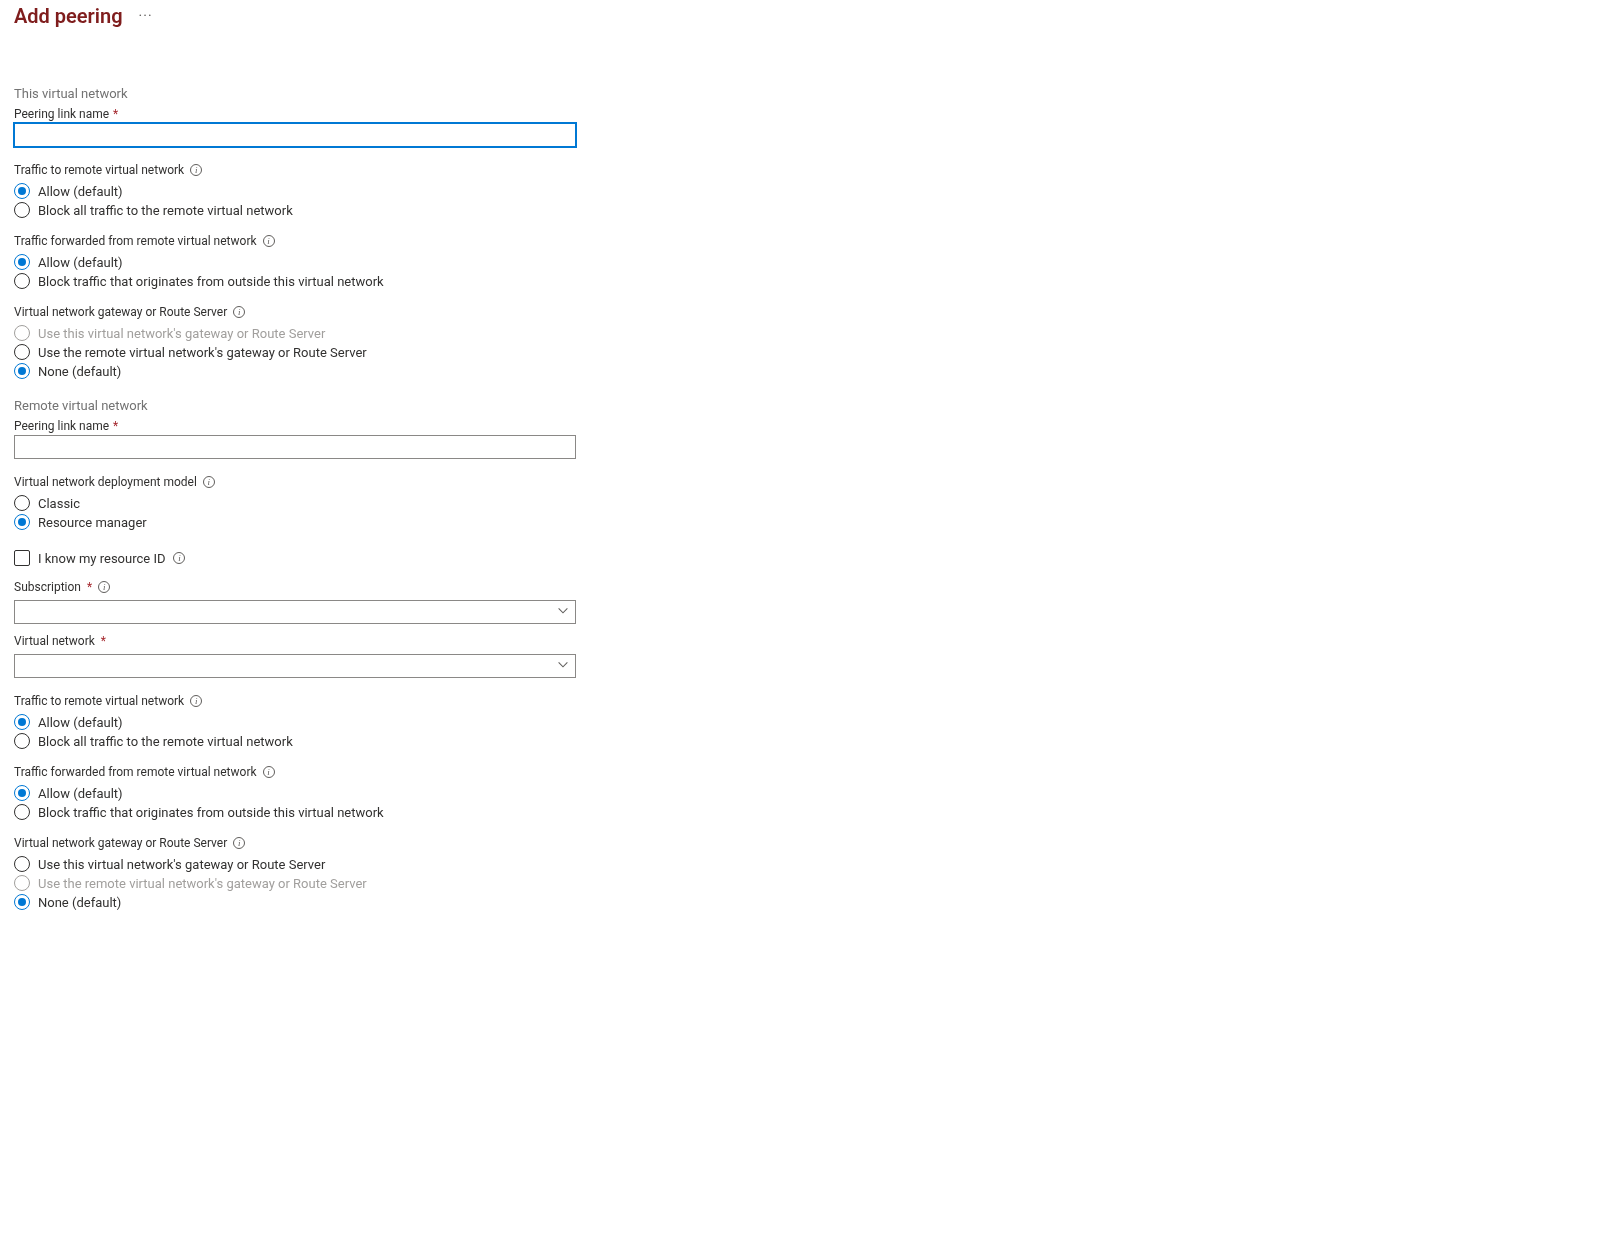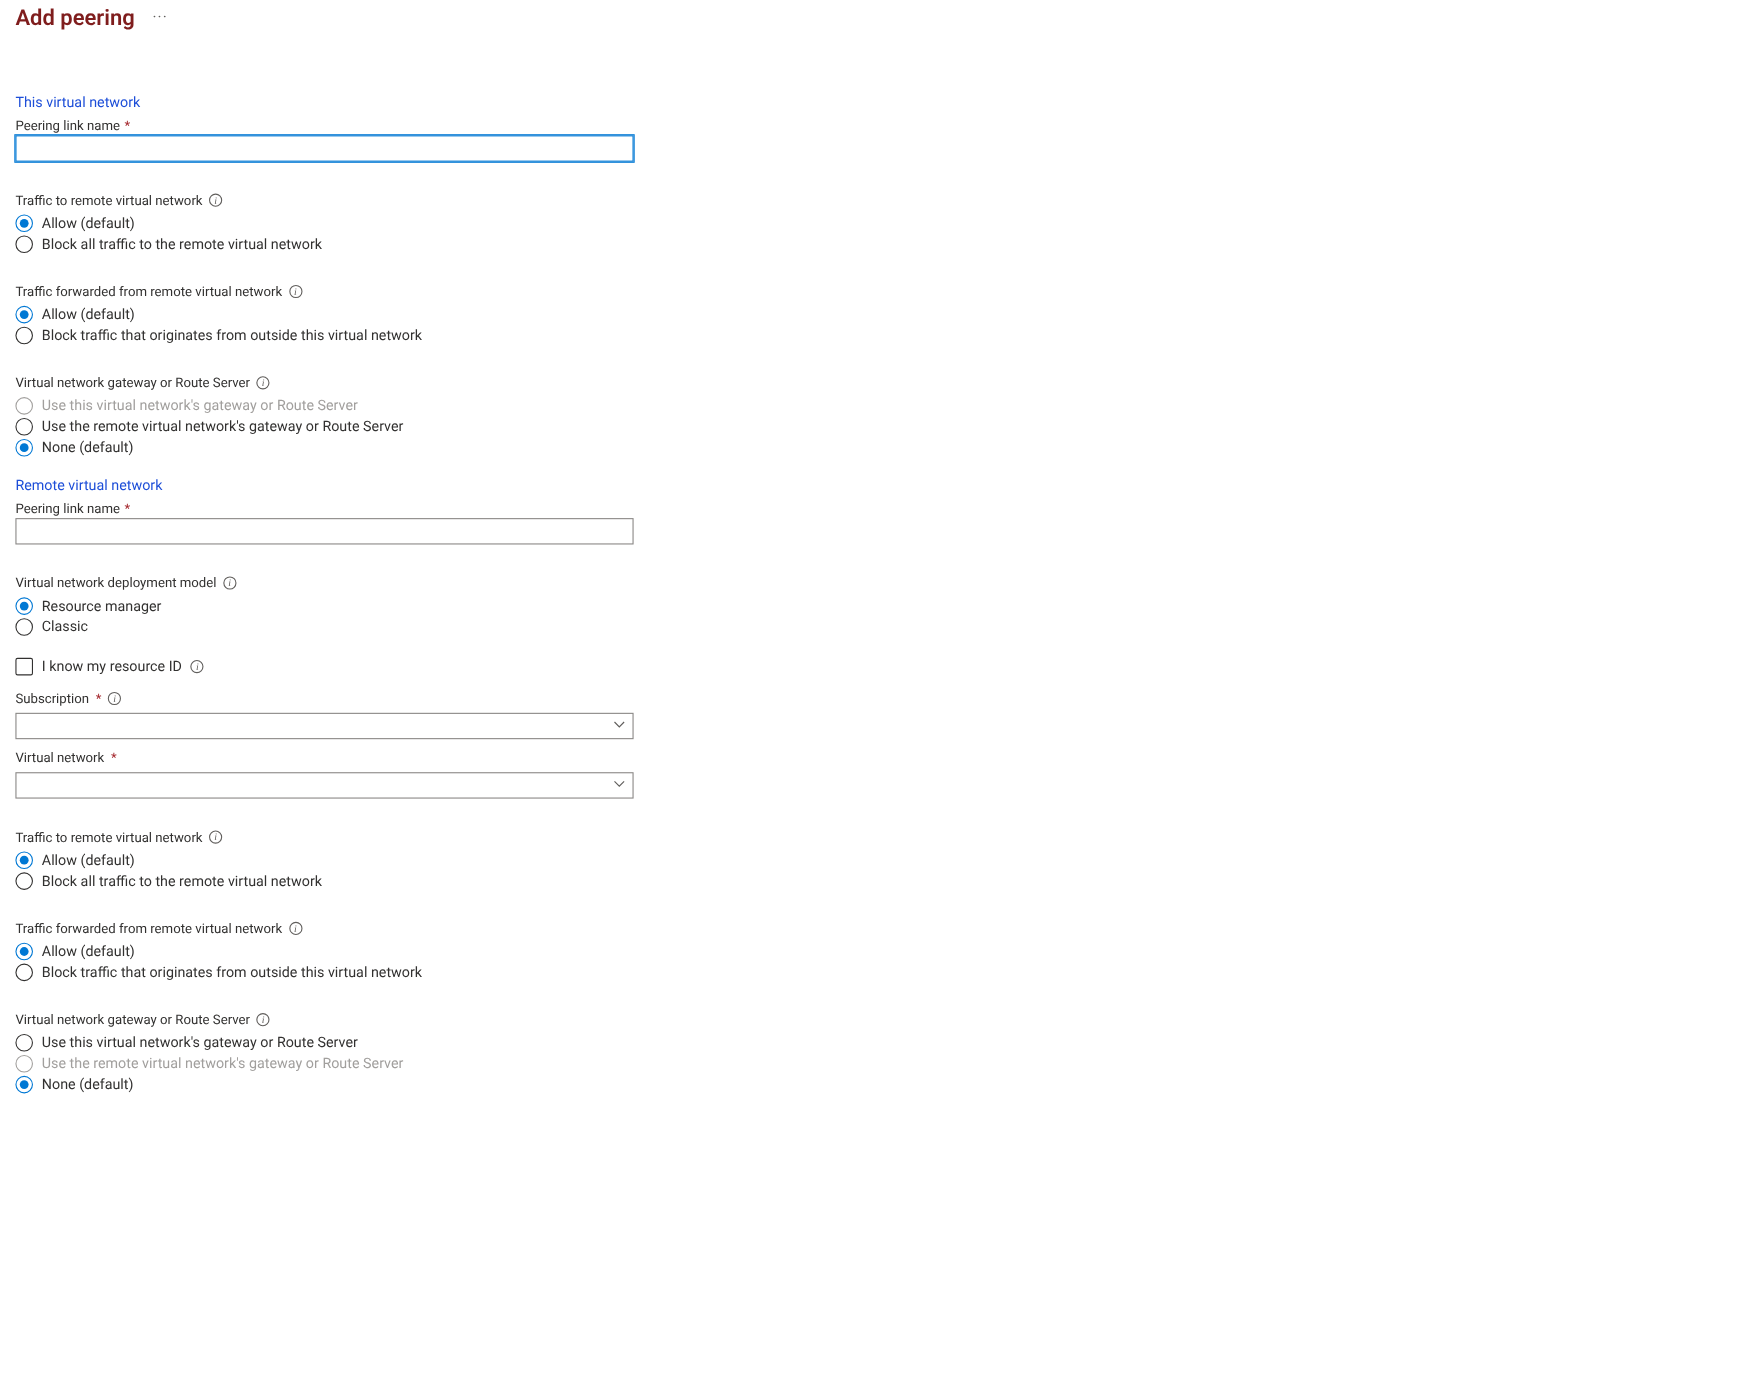--- a/index.html
+++ b/index.html
@@ -49,21 +49,21 @@
     height: 14px;
     margin-top: 1px;
   }
   .info-text {
     font-size: 12px;
     line-height: 1.4;
     color: #323130;
   }
   .section-heading {
     font-size: 13px;
-    color: #1d4ed8;
+    color: #737373;
     margin: 2px 0 6px 0;
   }
   .field-label {
     font-size: 12px;
     color: #323130;
     margin: 4px 0 2px 0;
     display: flex;
     align-items: center;
     gap: 4px;
     text-align: center;
@@ -78,21 +78,21 @@
     font-size: 13px;
     outline: none;
   }
   .text-input.focused {
     border-color: #0078d4;
     box-shadow: 0 0 0 1px #0078d4;
   }
   .group-label {
     font-size: 12px;
     color: #323130;
-    margin-top: 28px;
+    margin-top: 16px;
     margin-bottom: 6px;
     display: flex;
     align-items: center;
     gap: 6px;
   }
   .radio-row, .check-row {
     display: flex;
     align-items: center;
     gap: 8px;
     margin: 3px 0;
@@ -247,29 +247,29 @@
     <div class="field-label">
       <span>Peering link name</span>
       <span class="req">*</span>
     </div>
     <input class="text-input" type="text" value="" style="">
 
     <div class="group-label">
       <span>Virtual network deployment model</span>
       <span class="help-icon">i</span>
     </div>
+    <div class="radio-row">
+      <span class="radio-outer"></span>
+      <span>Classic</span>
+    </div>
     <div class="radio-row selected">
       <span class="radio-outer">
           <span class="radio-inner"></span>
         </span>
       <span>Resource manager</span>
-    </div>
-    <div class="radio-row">
-      <span class="radio-outer"></span>
-      <span>Classic</span>
     </div>
 
     <div class="spacer-lg"></div>
     <div class="check-row">
       <span class="check-box"></span>
       <span>I know my resource ID</span>
       <span class="help-icon">i</span>
     </div>
 
     <div class="group-label" style="margin-top:14px">

